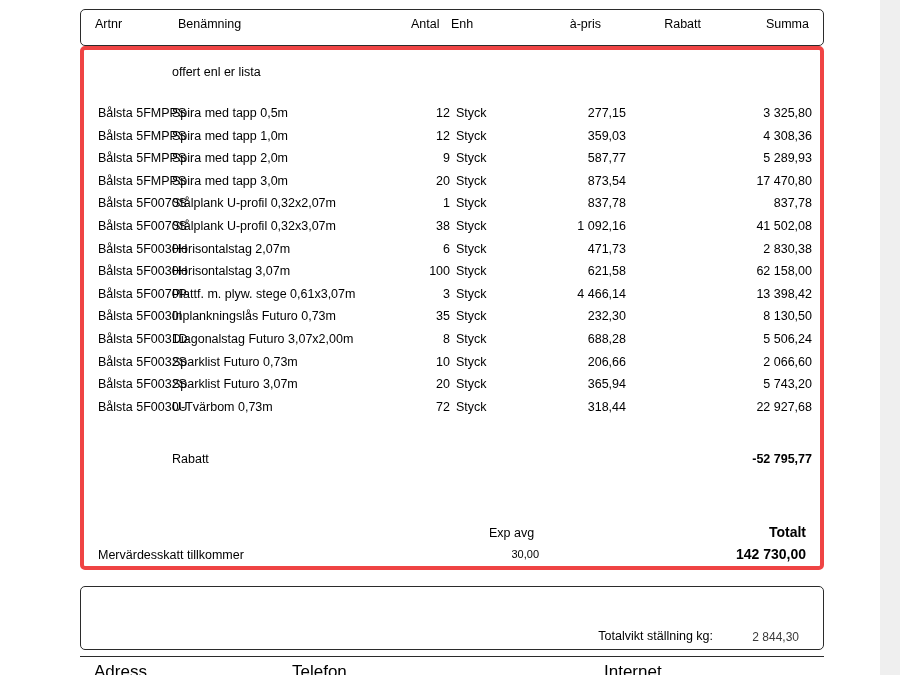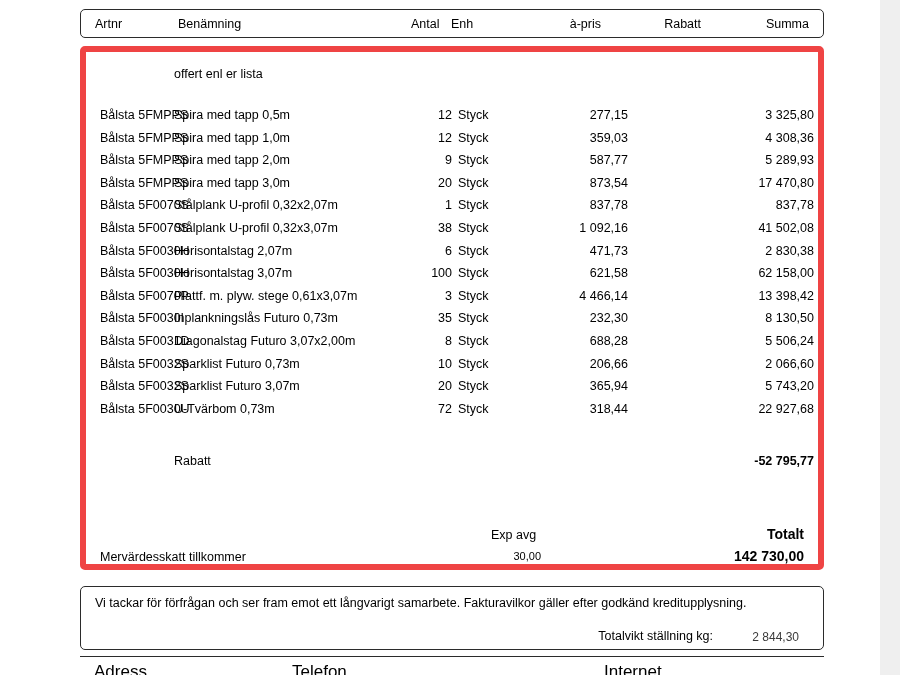--- a/index.html
+++ b/index.html
@@ -29,21 +29,21 @@
     width: 748px;
     height: 675px;
   }
 
   
   .header-box {
     position: absolute;
     left: 0;
     top: 9px;
     width: 744px;
-    height: 29px;
+    height: 37px;
     border: 1px solid #2b2b2b;
     border-radius: 5px;
     box-sizing: border-box;
   }
   .header-box .cell {
     position: absolute;
     font-size: 12.5px;
     top: 7px;
     white-space: nowrap;
   }
@@ -55,21 +55,21 @@
   .h-rabatt  { right: 122px; }
   .h-summa   { right: 14px; }
 
   
   .body-box {
     position: absolute;
     left: 0;
     top: 46px;
     width: 744px;
     height: 524px;
-    border: 6px solid #ef4444;
+    border: 4px solid #ef4444;
     border-radius: 5px;
     box-sizing: border-box;
   }
 
   .note-line {
     position: absolute;
     left: 88px;
     top: 15px;
     font-size: 12.5px;
   }
@@ -338,21 +338,20 @@
       </div>
 
       <div class="exp-label">Exp avg</div>
       <div class="totalt-label">Totalt</div>
       <div class="moms-label">Mervärdesskatt tillkommer</div>
       <div class="exp-value">30,00</div>
       <div class="total-value">142 730,00</div>
     </div>
 
     <div class="msg-box">
-      <div class="msg-text">Vi tackar för förfrågan och ser fram emot ett långvarigt samarbete.  Fakturavilkor gäller efter godkänd kreditupplysning.</div>
       <div class="weight-label">Totalvikt ställning kg:</div>
       <div class="weight-value">2 844,30</div>
     </div>
 
     <div class="bottom-rule"></div>
     <div class="foot-label f-adress">Adress</div>
     <div class="foot-label f-telefon">Telefon</div>
     <div class="foot-label f-internet">Internet</div>
 
   </div>

